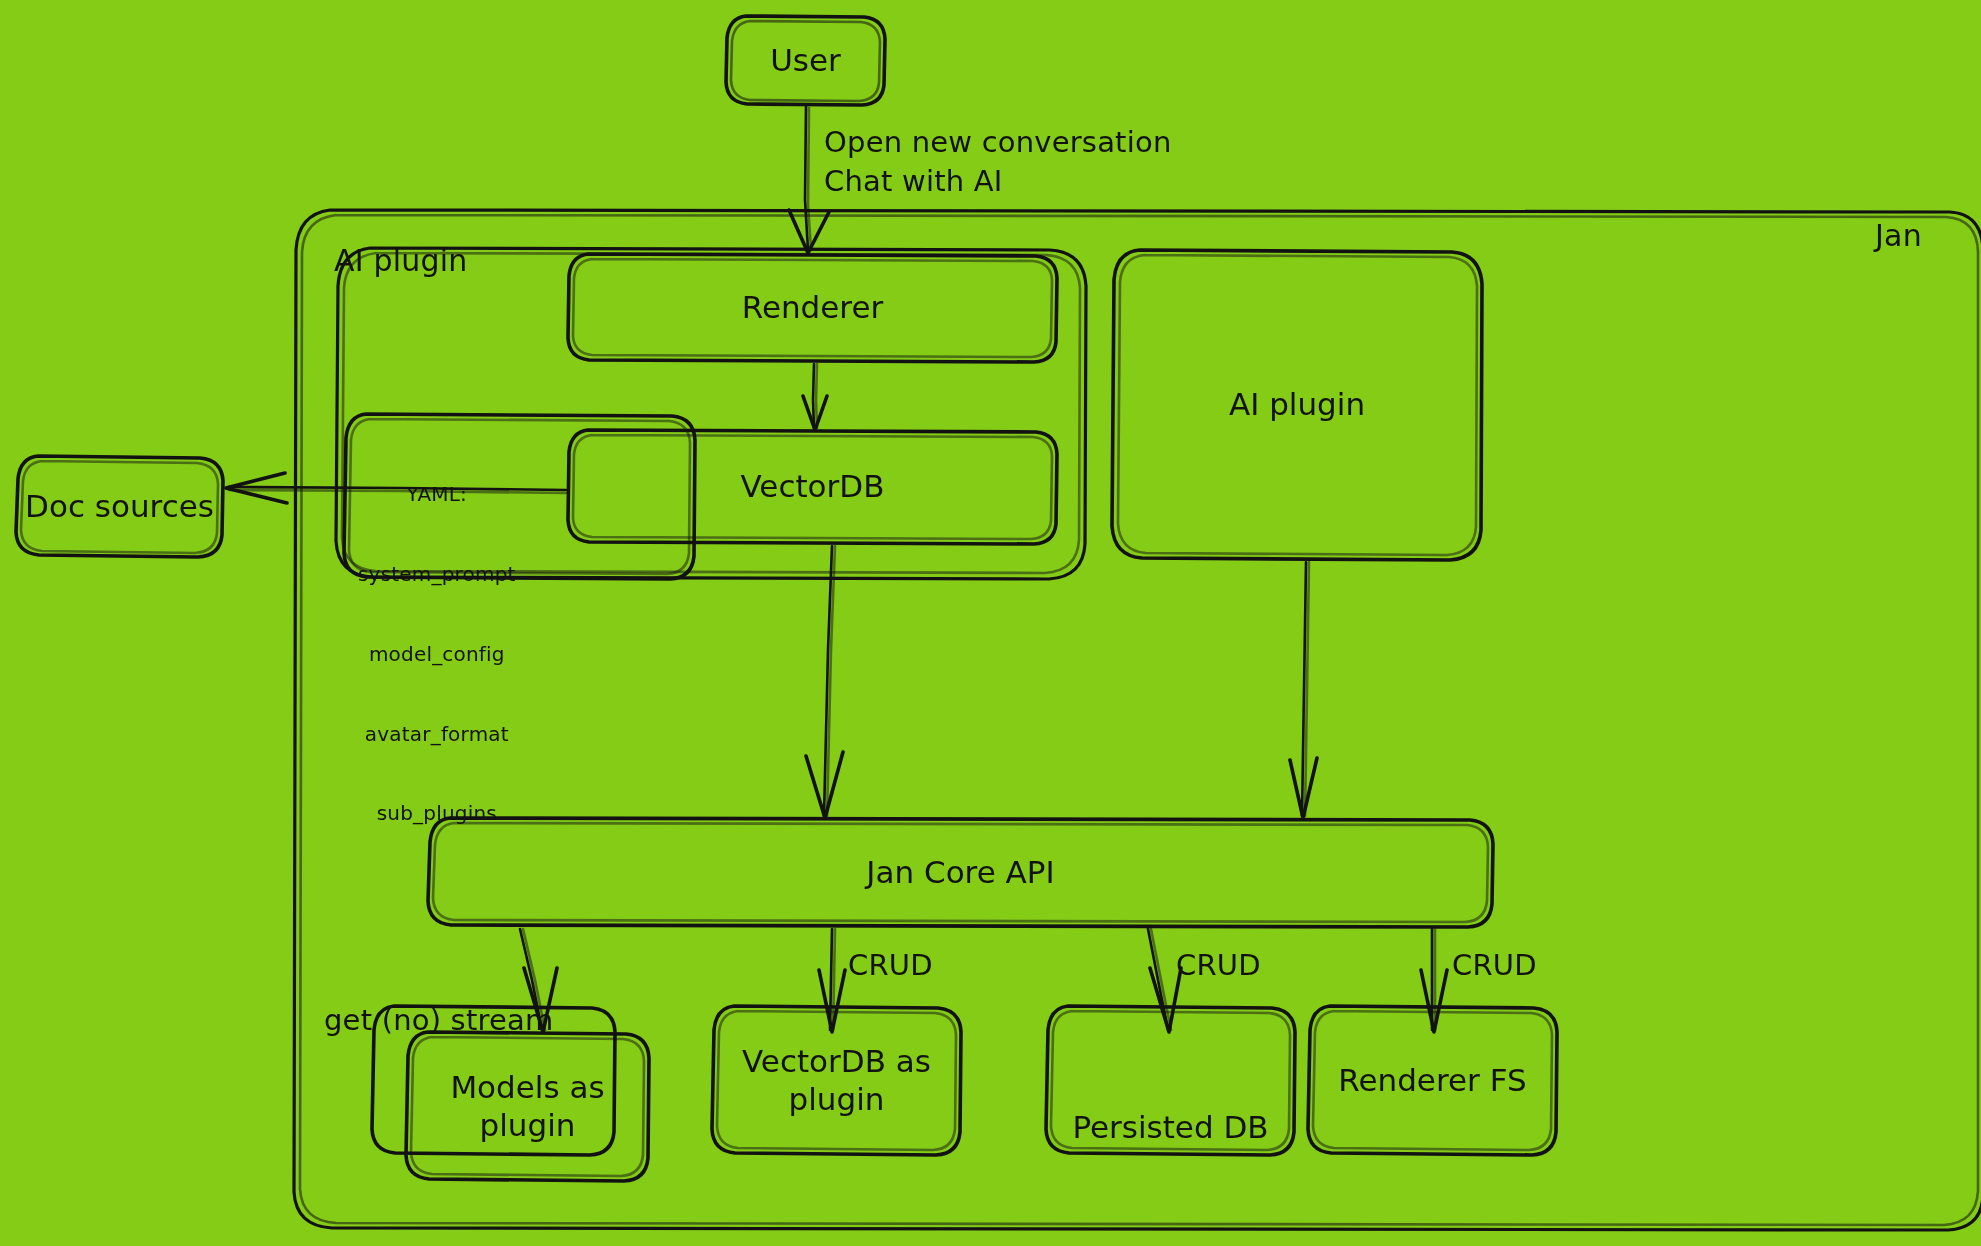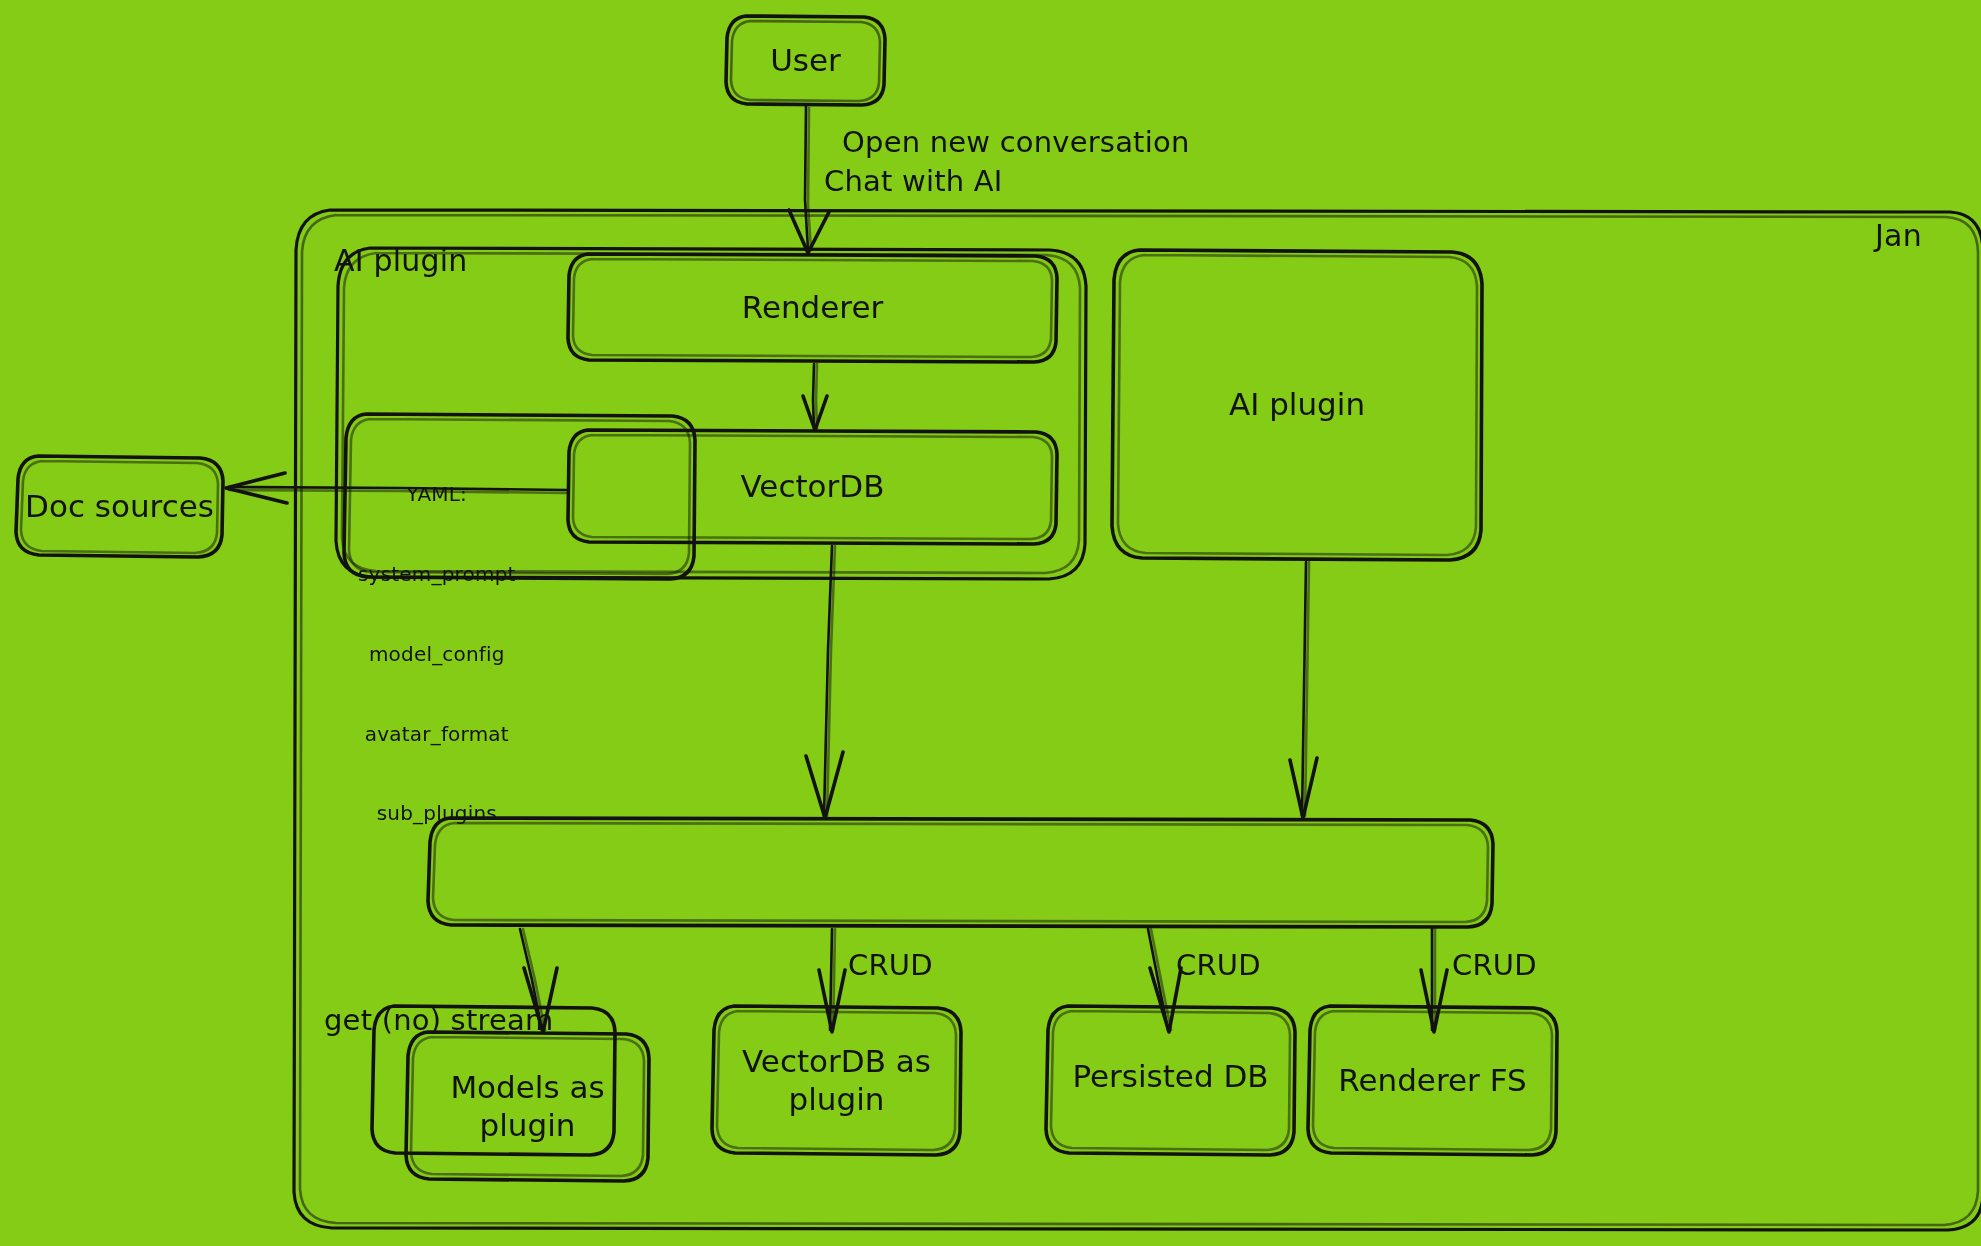--- a/index.html
+++ b/index.html
@@ -202,21 +202,21 @@
   </svg>
 
   <div class="node-wrap" style="left:726px; top:16px; width:159px; height:90px;">
     <span>User</span>
   </div>
 
   <div class="lbl group-label" style="left:1875px; top:218px;">Jan</div>
 
   <div class="lbl group-label" style="left:334px; top:243px;">AI plugin</div>
 
-  <div class="lbl edge-label" style="left:842px; top:125px;text-align:center;">Open new conversation</div>
+  <div class="lbl edge-label" style="left:824px; top:125px;text-align:center;">Open new conversation</div>
   <div class="lbl edge-label" style="left:824px; top:164px;">Chat with AI</div>
 
   <div class="node-wrap" style="left:568px; top:254px; width:489px; height:108px;">
     <span>Renderer</span>
   </div>
 
   <div class="node-wrap" style="left:568px; top:430px; width:489px; height:114px;">
     <span>VectorDB</span>
   </div>
 
@@ -229,40 +229,43 @@
   </div>
 
   <div class="lbl yaml-text" style="left:358px; top:428px;">
     <span>YAML:</span>
     <span>system_prompt</span>
     <span>model_config</span>
     <span>avatar_format</span>
     <span>sub_plugins</span>
   </div>
 
+  <div class="node-wrap" style="left:428px; top:818px; width:1065px; height:109px;">
+    <span>Jan Core API</span>
+  </div>
 
   <div class="lbl edge-label" style="left:292px; top:1003px;margin-left:32px;">get (no) stream</div>
 
   <div class="lbl edge-label" style="left:848px; top:948px;">CRUD</div>
 
   <div class="lbl edge-label" style="left:1176px; top:948px;">CRUD</div>
 
   <div class="lbl edge-label" style="left:1452px; top:948px;">CRUD</div>
 
   <div class="node-wrap" style="left:406px; top:1032px; width:243px; height:149px;">
     <span style="white-space:pre-line;">Models as
 plugin</span>
   </div>
 
   <div class="node-wrap" style="left:712px; top:1006px; width:249px; height:149px;">
     <span style="white-space:pre-line;">VectorDB as
 plugin</span>
   </div>
 
-  <div class="node-wrap" style="left:1046px; top:1006px; width:249px; height:141px;">
+  <div class="node-wrap" style="left:1046px; top:1006px; width:249px; height:141px;align-items:flex-end;">
     <span>Persisted DB</span>
   </div>
 
   <div class="node-wrap" style="left:1308px; top:1006px; width:249px; height:149px;">
     <span>Renderer FS</span>
   </div>
 
 </div>
 
 </body></html>

